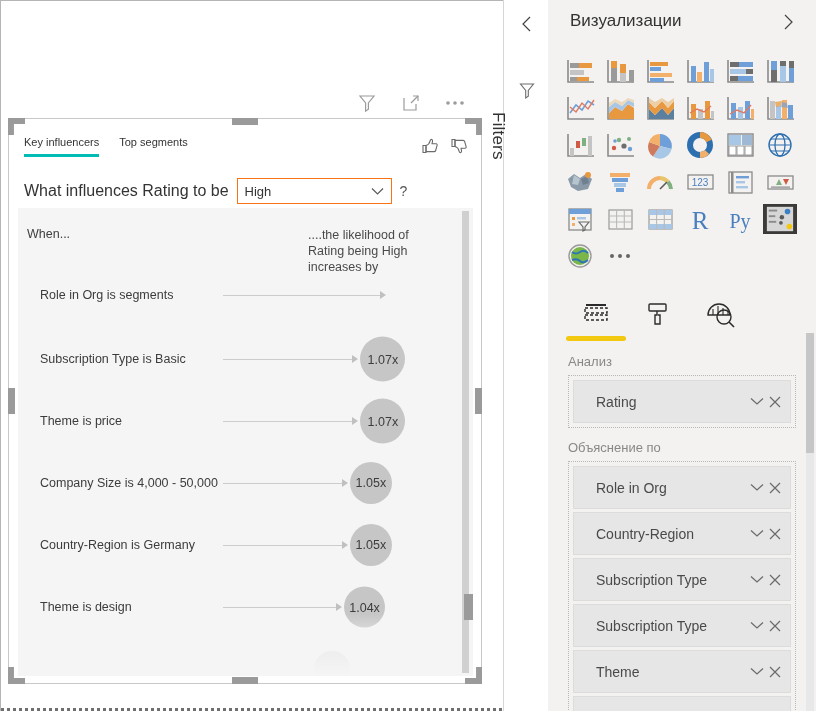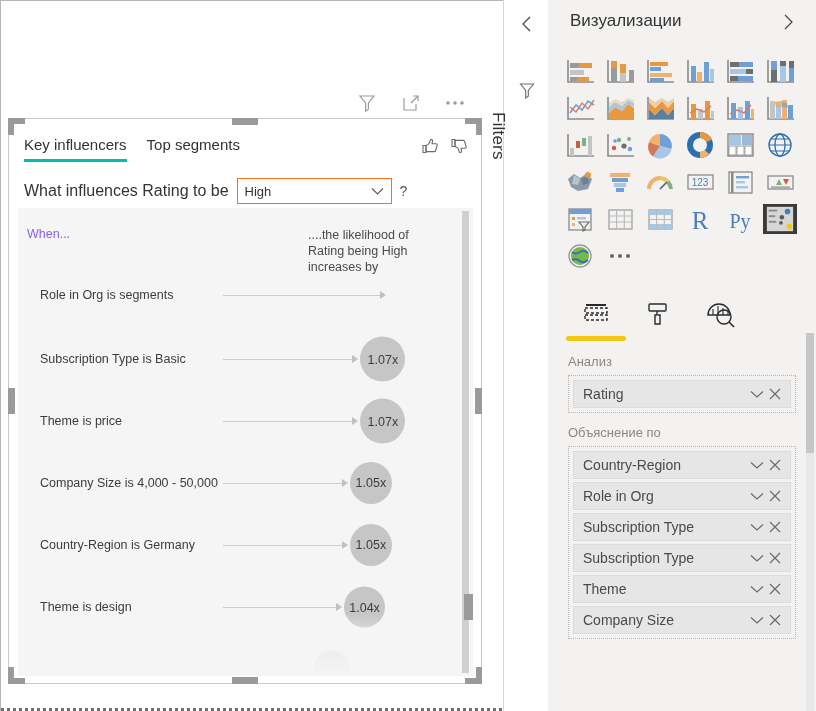--- a/index.html
+++ b/index.html
@@ -40,21 +40,21 @@
 
   
   #visual-header-icons{
     position:absolute;left:355px;top:88px;width:125px;height:30px;
     display:flex;align-items:center;gap:20px;
   }
   .hdr-ic{width:24px;height:24px;display:flex;align-items:center;justify-content:center;cursor:pointer;}
 
   
   #tabs{position:absolute;left:24px;top:136px;display:flex;gap:20px;align-items:flex-start;}
-  .tab{font-size:15px;color:#333;padding-bottom:6px;cursor:pointer;white-space:nowrap;}
+  .tab{font-size:11px;color:#333;padding-bottom:6px;cursor:pointer;white-space:nowrap;}
   .tab.active{border-bottom:3px solid #00bcb4;}
 
   #feedback-icons{position:absolute;left:420px;top:136px;display:flex;gap:9px;}
   .fb-ic{width:20px;height:20px;cursor:pointer;}
 
   
   #question-row{
     position:absolute;left:24px;top:178px;width:420px;
     display:flex;align-items:center;gap:8px;
   }
@@ -64,21 +64,21 @@
     display:flex;align-items:center;justify-content:space-between;
     padding:0 7px;box-sizing:border-box;font-size:13px;color:#333;cursor:pointer;
   }
   #help-q{font-size:14px;color:#555;cursor:pointer;}
 
   
   #chart-body{
     position:absolute;left:18px;top:208px;width:455px;height:468px;
     background:#f5f5f5;overflow:hidden;
   }
-  #col-head-left{position:absolute;left:9px;top:19px;font-size:12.5px;color:#8b5cf6;}
+  #col-head-left{position:absolute;left:9px;top:19px;font-size:12.5px;color:#404040;}
   #col-head-right{position:absolute;left:290px;top:19px;width:140px;font-size:12.5px;color:#4a4a4a;line-height:16px;}
 
   .ki-row{position:absolute;left:0;width:455px;height:62px;}
   .ki-label{
     position:absolute;left:22px;top:50%;transform:translateY(-50%);
     width:200px;font-size:12.5px;color:#3c3c3c;line-height:17px;
   }
   .ki-connector{
     position:absolute;height:1px;background:#cccccc;top:50%;
   }
@@ -153,23 +153,23 @@
   #well-tab-underline{position:absolute;left:18px;top:336px;width:60px;height:5px;background:#f2c811;border-radius:3px;}
 
   #wells{
     position:absolute;left:0;top:342px;width:268px;height:369px;
   }
   .well-title{font-size:13px;color:#8a8886;margin:12px 0 6px 20px;}
   .well-box{
     margin:0 20px;border:1px dotted #b7b7b7;padding:4px;background:#f3f2f1;
   }
   .well-chip{
-    height:28px;background:#e6e6e6;border:1px solid #dcdcdc;
+    height:43px;background:#e6e6e6;border:1px solid #dcdcdc;
     display:flex;align-items:center;box-sizing:border-box;
-    padding:0 6px 0 9px;margin-bottom:3px;
+    padding:0 6px 0 22px;margin-bottom:3px;
   }
   .well-chip:last-child{margin-bottom:0;}
   .chip-label{flex:1;font-size:14px;color:#4a4a4a;white-space:nowrap;overflow:hidden;}
   .chip-ic{width:18px;height:18px;display:flex;align-items:center;justify-content:center;cursor:pointer;}
 
   #pane-scroll-track{
     position:absolute;right:2px;top:333px;width:8px;height:378px;background:#e8e8e8;
   }
   #pane-scroll-thumb{
     position:absolute;right:2px;top:333px;width:8px;height:120px;background:#c6c6c6;
@@ -638,34 +638,34 @@
           <span class="chip-ic">
             <svg width="12" height="12" viewBox="0 0 12 12">
               <path d="M1 1 L11 11 M11 1 L1 11" stroke="#6a6a6a" stroke-width="1.2"></path>
             </svg>
           </span>
         </div>
       </div>
       <div class="well-title">Объяснение по</div>
       <div class="well-box">
         <div class="well-chip">
-          <span class="chip-label">Country-Region</span>
+          <span class="chip-label">Role in Org</span>
           <span class="chip-ic">
             <svg width="14" height="9" viewBox="0 0 14 9">
               <path d="M1 1.5 L7 7 L13 1.5" fill="none" stroke="#6a6a6a" stroke-width="1.2"></path>
             </svg>
           </span>
           <span class="chip-ic">
             <svg width="12" height="12" viewBox="0 0 12 12">
               <path d="M1 1 L11 11 M11 1 L1 11" stroke="#6a6a6a" stroke-width="1.2"></path>
             </svg>
           </span>
         </div>
         <div class="well-chip">
-          <span class="chip-label">Role in Org</span>
+          <span class="chip-label">Country-Region</span>
           <span class="chip-ic">
             <svg width="14" height="9" viewBox="0 0 14 9">
               <path d="M1 1.5 L7 7 L13 1.5" fill="none" stroke="#6a6a6a" stroke-width="1.2"></path>
             </svg>
           </span>
           <span class="chip-ic">
             <svg width="12" height="12" viewBox="0 0 12 12">
               <path d="M1 1 L11 11 M11 1 L1 11" stroke="#6a6a6a" stroke-width="1.2"></path>
             </svg>
           </span>

